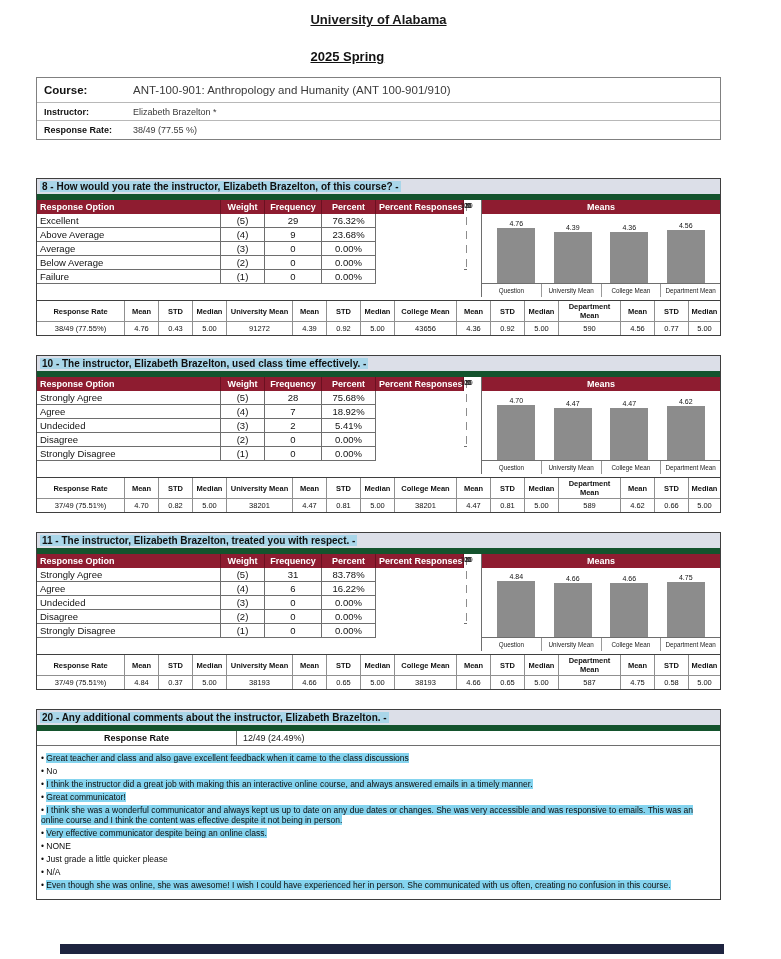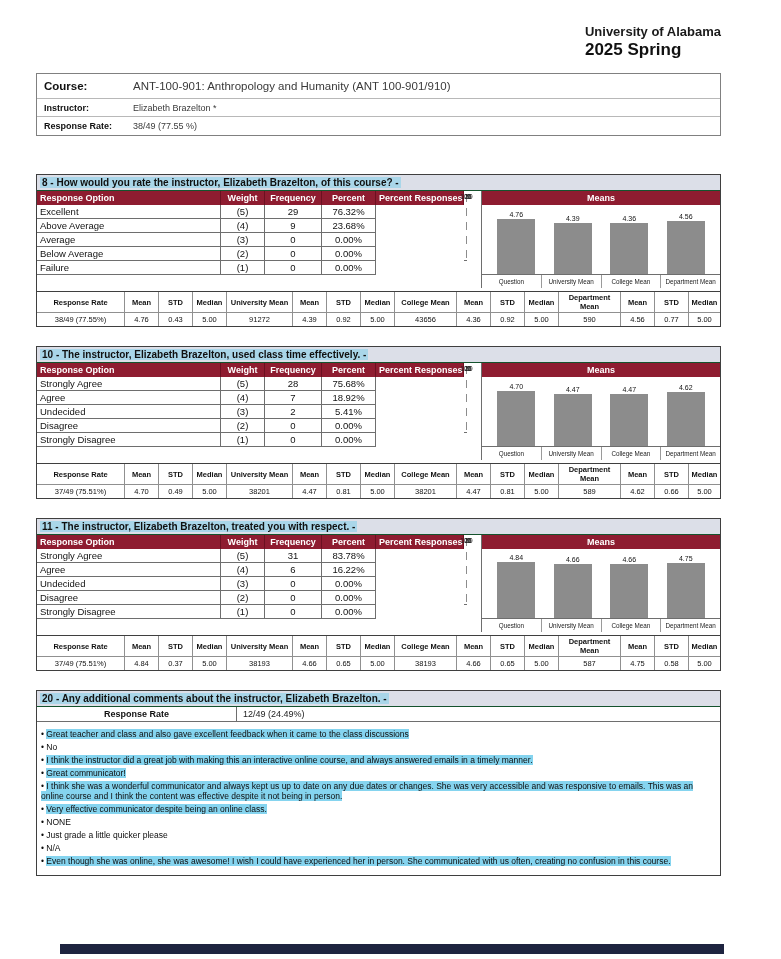--- a/index.html
+++ b/index.html
@@ -2,42 +2,42 @@
 <html style="--crimson: #8e1c30; --brand: #a5173c; --title-bar-bg: #dcdfe8; --title-hl: #a9d6e9; --comment-hl: #85d4ef; --bar-gray: #8c8c8c; --footer-navy: #1e2440;"><head>
 <meta charset="utf-8">
 <style>
   * { margin:0; padding:0; box-sizing:border-box; }
   body { background:#ffffff; }
   .page { width:781px; height:959px; background:#ffffff; position:relative;
           font-family:"Liberation Sans", sans-serif; color:#111; overflow:hidden; }
   .content { position:absolute; left:36px; top:0; width:685px; }
 
   
-  .top-header { display:flex; justify-content:flex-end; align-items:flex-start; padding-top:24px; }
+  .top-header { display:flex; justify-content:center; align-items:flex-start; padding-top:12px;text-decoration:underline; }
   .inst-name { font-size:13px; font-weight:bold; color:#1a1a1a; }
-  .term { font-size:17px; font-weight:bold; margin-top:1px; }
+  .term { font-size:13px; font-weight:bold; margin-top:22px; }
   .logo { text-align:center; margin-top:2px; padding-right:6px; }
   .logo-top { font-size:9px; letter-spacing:3.2px; color:#8d96a5; font-weight:bold; margin-bottom:1px; }
   .logo-name { font-family:"Liberation Serif", serif; font-weight:bold; color:var(--brand,#a5173c);
                font-size:30px; line-height:30px; letter-spacing:1px; }
   .logo-reg { font-size:9px; color:var(--brand,#a5173c); vertical-align:top; }
 
   
   .course-info { margin-top:13px; border:1px solid #808080; }
   .ci-row { display:flex; border-bottom:1px solid #b8b8b8; align-items:center; }
   .ci-row:last-child { border-bottom:none; }
   .ci-row.big { min-height:25px; font-size:11.5px; }
   .ci-row.small { min-height:18px; font-size:9px; }
   .ci-label { width:94px; font-weight:bold; padding:2px 7px; flex-shrink:0; }
   .ci-value { color:#3a3a3a; padding:2px 2px; }
 
   
   .qblock { border:1px solid #3f3f3f; margin-top:19px; background:#fff; }
   #questions .qblock:first-child { margin-top:38px; }
-  .qtitle { background:var(--title-bar-bg,#dcdfe8); border-bottom:1px solid #14532d;
+  .qtitle { background:var(--title-bar-bg,#dcdfe8); border-bottom:6px solid #14532d;
             padding:2px 3px; font-size:10px; font-weight:bold; color:#101010; }
   .qtitle .hl-title { background:var(--title-hl,#a9d6e9); padding:0 2px; }
 
   .qmain { display:flex; }
   .qleft { display:grid; grid-template-columns:184px 44px 57px 54px; }
   .hcell { background:var(--crimson,#8e1c30); color:#fff; font-weight:bold; font-size:9px;
            display:flex; align-items:center; justify-content:center; height:14px;
            border-right:1px solid #6b1020; }
   .hcell.left { justify-content:flex-start; padding-left:3px; }
   .qleft .cell { border-right:1px solid #6e6e6e; border-bottom:1px solid #6e6e6e;
@@ -335,21 +335,21 @@
             <div class="scell shead">College Mean</div>
             <div class="scell shead">Mean</div>
             <div class="scell shead">STD</div>
             <div class="scell shead">Median</div>
             <div class="scell shead">Department Mean</div>
             <div class="scell shead">Mean</div>
             <div class="scell shead">STD</div>
             <div class="scell shead">Median</div>
             <div class="scell">37/49 (75.51%)</div>
             <div class="scell">4.70</div>
-            <div class="scell">0.49</div>
+            <div class="scell">0.82</div>
             <div class="scell">5.00</div>
             <div class="scell">38201</div>
             <div class="scell">4.47</div>
             <div class="scell">0.81</div>
             <div class="scell">5.00</div>
             <div class="scell">38201</div>
             <div class="scell">4.47</div>
             <div class="scell">0.81</div>
             <div class="scell">5.00</div>
             <div class="scell">589</div>

